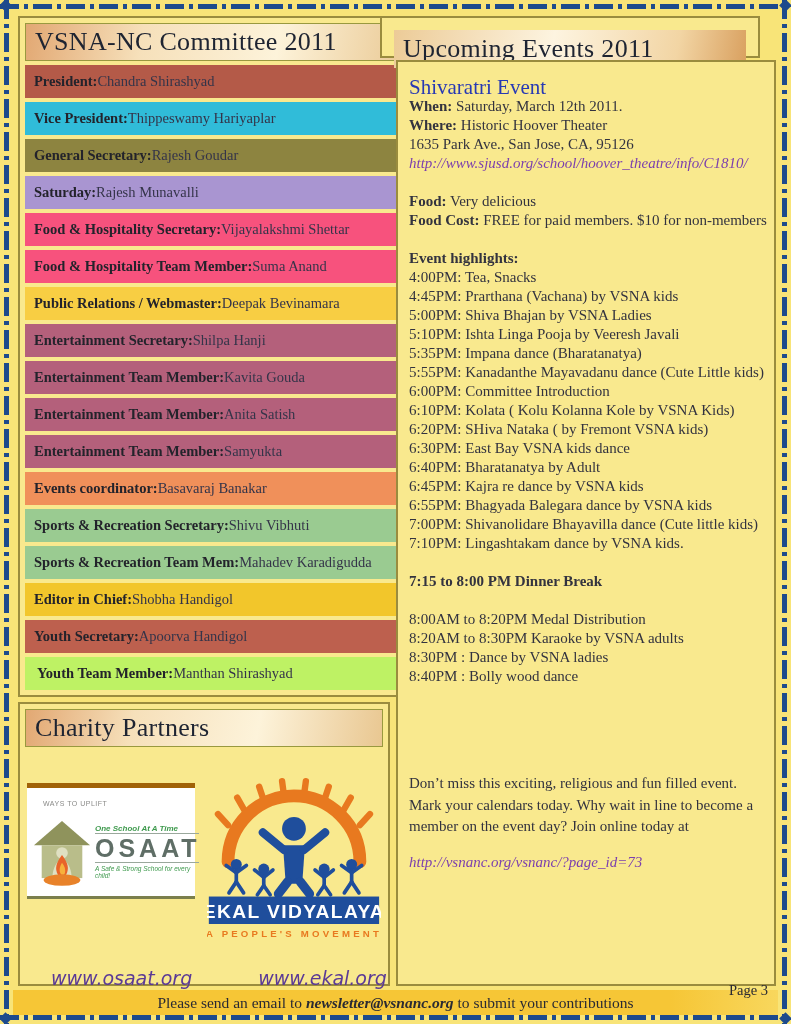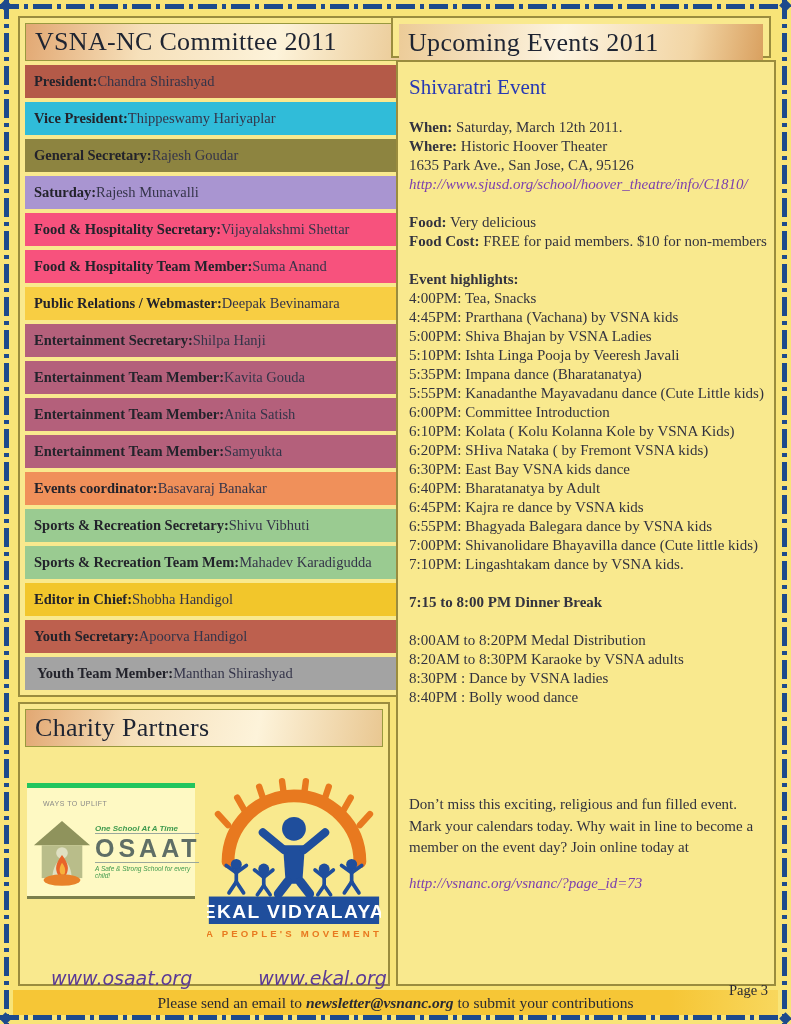--- a/index.html
+++ b/index.html
@@ -14,49 +14,49 @@
   .b-left{left:4px;top:0;bottom:0;width:5px;}
   .b-right{right:4px;top:0;bottom:0;width:5px;}
   .b-corner{position:absolute;width:9px;height:9px;background:#1d4a8c;transform:rotate(45deg);}
   .c-tl{top:1px;left:1px;} .c-tr{top:1px;right:1px;} .c-bl{bottom:1px;left:1px;} .c-br{bottom:1px;right:1px;}
 
   
   .panel{position:absolute;background:#f9e98e;border:2px solid #9a8c3e;box-sizing:border-box;}
   .title-bar{border:1px solid #99993f;height:36px;line-height:36px;padding-left:9px;
     font-size:26px;color:#1e2432;letter-spacing:.3px;
     background:linear-gradient(100deg,#e2a873 0%,#f6e0ba 30%,#fdf3da 65%,#e9c791 100%);}
-  #events-title{left:391px;top:16px;width:380px;height:42px;padding:6px;}
+  #events-title{left:380px;top:16px;width:380px;height:42px;padding:12px;}
   #events-title .title-bar{border:none;height:38px;line-height:38px;
     background:linear-gradient(100deg,#eccb97 0%,#fdf4e0 45%,#f2d5a4 80%,#d9a05f 100%);}
 
   
   #committee{left:18px;top:16px;width:403px;padding:5px;}
   .member-row{height:33px;margin-top:4px;display:flex;justify-content:flex-start;align-items:center;
     padding:0 9px;font-size:14.5px;white-space:nowrap;overflow:hidden;}
   .member-role{font-weight:bold;color:#23232b;}
   .member-name{color:#343449;}
 
   
   #charity{left:18px;top:702px;width:372px;height:284px;padding:5px;}
   .logo-row{display:flex;align-items:flex-start;gap:12px;margin-top:24px;padding:0 2px;}
-  .osaat-card{width:172px;height:108px;background:#fef9c3;border-top:5px solid #22c55e;border-bottom:3px solid #7b7f4c;
+  .osaat-card{width:172px;height:108px;background:#ffffff;border-top:5px solid #a16207;border-bottom:3px solid #7b7f4c;
     position:relative;font-family:"Liberation Sans",sans-serif;margin-top:12px;}
   .osaat-ways{position:absolute;top:12px;left:16px;font-size:7px;color:#8a8a88;letter-spacing:.5px;}
   .osaat-body{position:absolute;top:28px;left:6px;display:flex;}
   .osaat-text{margin-left:4px;margin-top:8px;width:104px;}
   .osaat-line1{font-size:8px;font-style:italic;color:#3f9a4e;font-weight:bold;}
   .osaat-name{font-size:25px;color:#5f6e66;letter-spacing:4px;font-weight:bold;border-top:1px solid #9aa89c;border-bottom:1px solid #9aa89c;line-height:28px;}
   .osaat-line2{font-size:6.5px;font-style:italic;color:#3f9a4e;margin-top:2px;}
   .url-row{display:flex;margin-top:20px;padding-left:26px;gap:66px;
     font-family:"DejaVu Sans",sans-serif;font-style:italic;font-size:19px;color:#5b3a96;}
   .url-row span{cursor:pointer;}
 
   
   #events{left:396px;top:60px;width:380px;height:926px;padding:12px 11px;color:#33333f;font-size:15px;line-height:19px;}
-  .ev-heading{font-size:21px;color:#2739b4;margin:4px 0 21px 0;}
+  .ev-heading{font-size:21px;color:#2739b4;margin:4px 0 0 0;}
   .evline{white-space:nowrap;}
   .bold{font-weight:bold;}
   .linktext{color:#7b3fae;font-style:italic;}
   .mt{margin-top:19px;}
   .cta{font-weight:normal;margin-top:87px;line-height:21.5px;white-space:normal;}
 
   
   .footer-bar{position:absolute;left:13px;right:13px;bottom:9px;height:25px;
     background:linear-gradient(to right,#f6c636 86%,#f8d75d);
     display:flex;align-items:center;justify-content:center;font-size:15.5px;color:#2a2a33;}
@@ -153,21 +153,21 @@
       <div class="member-row" style="background: rgb(242, 198, 43);">
         <span class="member-role">Editor in Chief:</span>
         <span class="member-name">Shobha Handigol</span>
       </div>
 
       <div class="member-row" style="background: rgb(189, 96, 78);">
         <span class="member-role">Youth Secretary:</span>
         <span class="member-name">Apoorva Handigol</span>
       </div>
 
-      <div class="member-row" style="background: #a3a3a3; padding-left: 12px;">
+      <div class="member-row" style="background: #bef264; padding-left: 12px;">
         <span class="member-role">Youth Team Member:</span>
         <span class="member-name">Manthan Shirashyad</span>
       </div>
 
   </div>
 
   <div class="panel" id="charity">
     <div class="title-bar">Charity Partners</div>
     <div class="logo-row">
       <div class="osaat-card">

